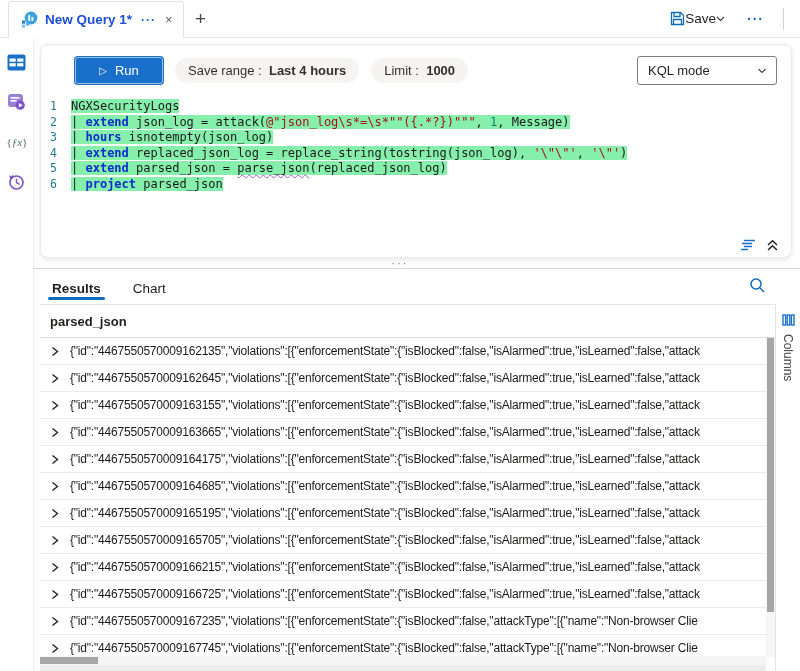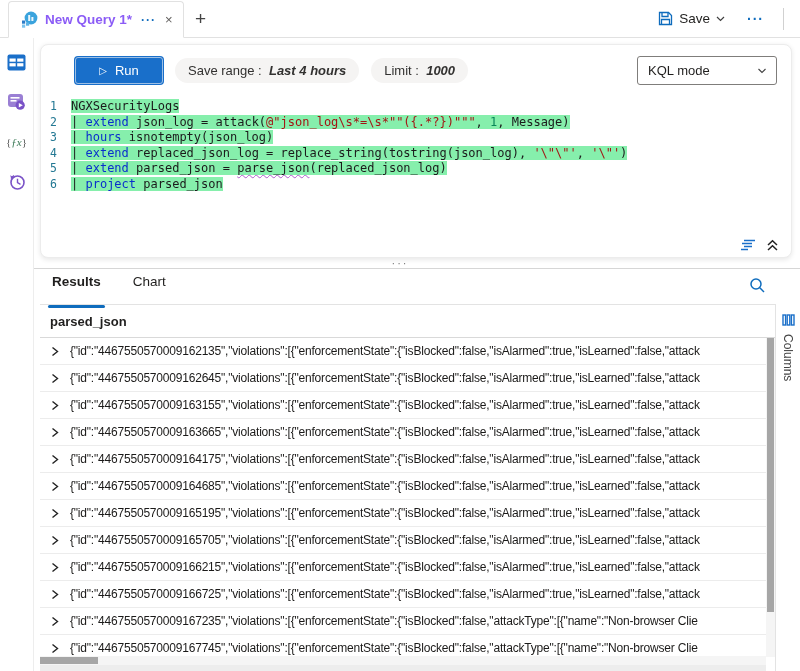--- a/index.html
+++ b/index.html
@@ -5,80 +5,80 @@
   * { margin:0; padding:0; box-sizing:border-box; }
   html,body { width:800px; height:671px; background:#fff; overflow:hidden;
               font-family:"Liberation Sans", sans-serif; color:#252423; }
 
   
   .tabbar { position:absolute; left:0; top:0; width:800px; height:38px; background:#fff;
             border-bottom:1px solid #e1e1e1; display:flex; align-items:stretch; }
   .tab { display:flex; align-items:center; gap:7px; padding:0 10px 0 12px; margin-left:8px;
          border:1px solid #e1e1e1; border-bottom:1px solid #fff; background:#fff;
          border-radius:4px 4px 0 0; position:relative; top:1px; }
-  .tab-title { font-weight:700; font-size:13.5px; color:#8b5cf6; white-space:nowrap; }
+  .tab-title { font-weight:700; font-size:13.5px; color:#1d4ed8; white-space:nowrap; }
   .tab-more { color:#0f6cbd; font-weight:700; letter-spacing:1px; font-size:12px; margin-left:2px; }
   .tab-close { color:#605e5c; font-size:13px; margin-left:2px; }
   .newtab { display:flex; align-items:center; justify-content:center; width:34px; color:#444;
             font-size:19px; font-weight:300; }
   .tabbar-right { margin-left:auto; display:flex; align-items:center; gap:4px; padding-right:10px; }
-  .tb-btn { display:flex; align-items:center; gap:6px; padding:0 9px; height:30px; font-size:13.5px;
+  .tb-btn { display:flex; align-items:center; padding:0 9px; height:30px; font-size:13.5px;
             color:#201f1e; border-radius:3px; white-space:nowrap; }
   .chev { width:9px; height:9px; display:inline-block; }
   .tb-sep { width:1px; height:22px; background:#d1d1d1; margin:0 6px; }
   .dots-blue { color:#0f6cbd; font-weight:700; font-size:14px; letter-spacing:1px; }
 
   
   .sidebar { position:absolute; left:0; top:38px; width:34px; height:633px; background:#fff;
              border-right:1px solid #ededed; display:flex; flex-direction:column; align-items:center;
              padding-top:14px; gap:20px; }
-  .side-ic { width:20px; height:20px; display:flex; align-items:center; justify-content:center; }
+  .side-ic { width:20px; height:20px; display:flex; align-items:center; }
   .fx-ic { font-size:11px; color:#5a5a5a; font-family:"Liberation Serif", serif; white-space:nowrap; }
   .fx-ic i { color:#3b7a57; }
 
   
   .card { position:absolute; left:40px; top:44px; width:752px; height:214px; background:#fff;
           border:1px solid #ececec; border-radius:8px; box-shadow:0 1.6px 5px rgba(0,0,0,.09); }
   .card-toolbar { display:flex; align-items:center; gap:12px; padding:11px 14px 6px 34px; }
   .run-btn { display:flex; align-items:center; justify-content:center; gap:8px; width:88px; height:27px;
              background:#196fca; color:#fff; font-size:13px; border:1px solid #9dbfe4; border-radius:3px;
              box-shadow:0 0 0 1px #196fca; font-weight:400; }
   .run-play { font-size:10px; }
   .pill { background:#f5f4f3; border-radius:14px; padding:5px 13px; font-size:13px; color:#323130;
           white-space:nowrap; }
-  .pill b { font-weight:700;font-style:italic; }
+  .pill b { font-weight:700; }
   .mode-select { margin-left:auto; width:140px; height:29px; border:1px solid #7f7d7b; border-radius:3px;
                  display:flex; align-items:center; justify-content:space-between; padding:0 10px;
                  font-size:13px; color:#201f1e; background:#fff; }
 
   
   .editor { padding:8px 0 0 0; font-family:"DejaVu Sans Mono","Liberation Mono", monospace;
             font-size:12px; line-height:15.6px; }
   .code-line { display:flex; white-space:pre; }
   .ln { width:30px; text-align:right; padding-right:14px; color:#237893; flex:none;
         font-size:11.5px; user-select:none; }
   .code span { background:#86efac; }
   .tk-p { color:#1b1b1b; }
-  .tk-k { color:#0a2ecc; }
+  .tk-k { color:#0a2ecc;font-weight:bold; }
   .tk-s { color:#a31515; }
   .tk-n { color:#098658; }
   .tk-f { color:#1b1b1b; text-decoration:underline wavy #b05ccc 1px; text-underline-offset:2px; }
 
   .editor-tools { position:absolute; right:12px; bottom:5px; display:flex; align-items:center; gap:10px; }
 
   
   .splitter { position:absolute; left:0; top:258px; width:800px; height:10px; display:flex;
               align-items:center; justify-content:center; }
   .splitter span { color:#7a7a7a; font-size:11px; letter-spacing:2px; line-height:4px; }
 
   
   .results { position:absolute; left:34px; top:268px; width:766px; height:403px; border-top:1px solid #d6d6d6;
              background:#fff; }
   .res-tabs { display:flex; align-items:center; height:35px; padding-left:16px; gap:28px; position:relative; }
-  .res-tab { font-size:13.5px; color:#201f1e; padding:8px 2px 19px; position:relative; }
+  .res-tab { font-size:13.5px; color:#201f1e; padding:8px 2px 4px; position:relative; }
   .res-tab.active { font-weight:700; }
   .res-tab.active::after { content:""; position:absolute; left:-2px; right:-2px; bottom:0; height:3px;
                            background:#0f6cbd; border-radius:2px; }
   .res-search { position:absolute; right:34px; top:8px; }
 
   .grid { position:absolute; left:6px; top:35px; right:25px; bottom:0; border-top:1px solid #e3e3e3; }
   .grid-header { height:33px; display:flex; align-items:center; padding-left:10px; font-size:13px;
                  font-weight:700; color:#201f1e; border-bottom:1px solid #d9d9d9; }
   .rows { position:absolute; left:0; top:33px; right:9px; bottom:14px; overflow:hidden; }
   .row { height:27px; display:flex; align-items:center; border-bottom:1px solid #ececec;

